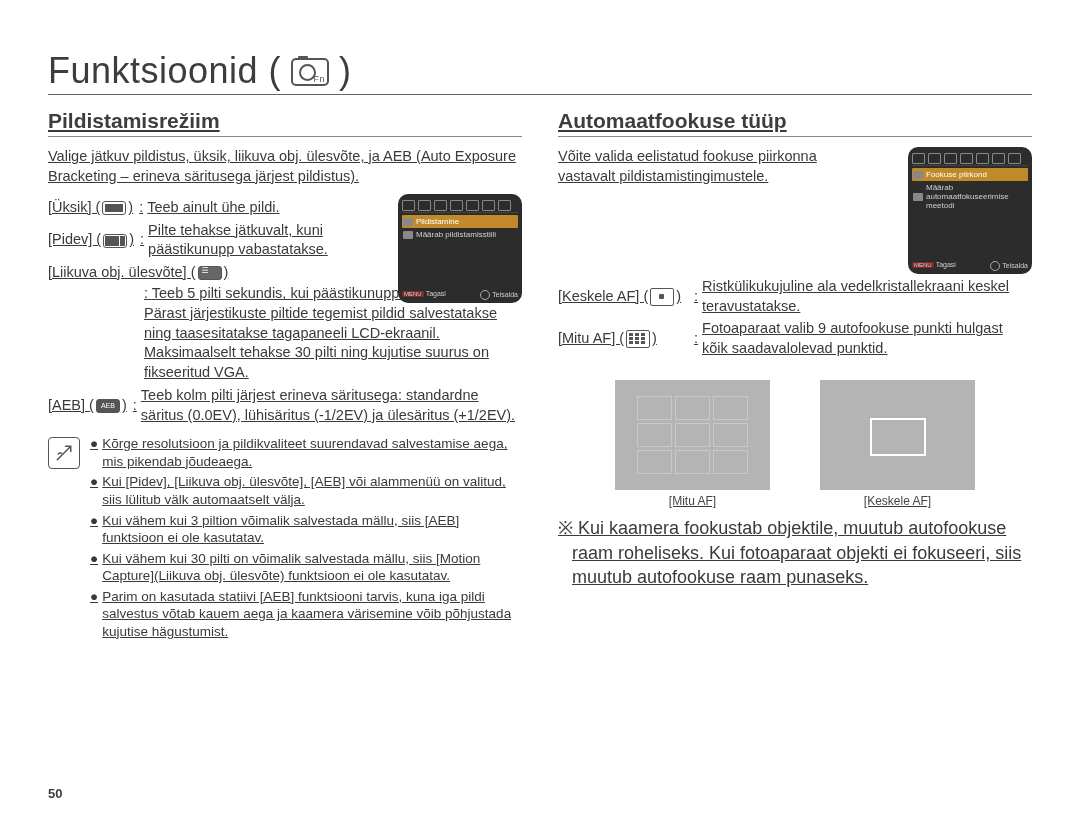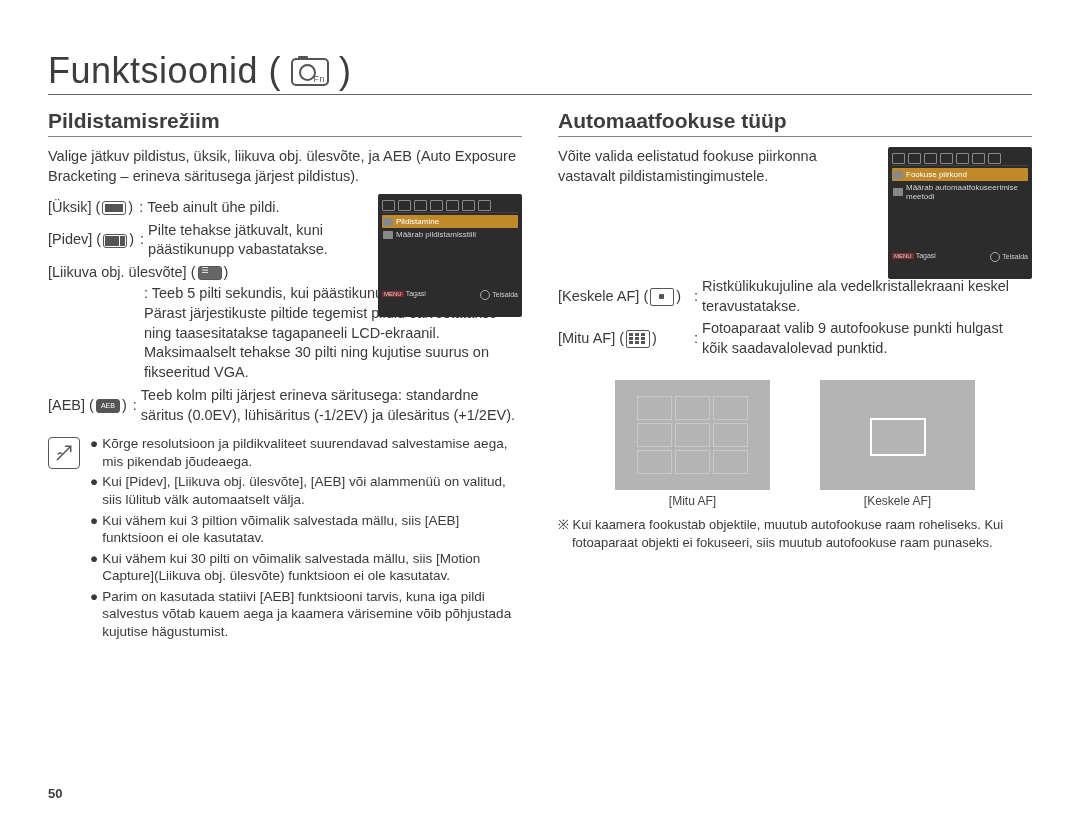--- a/index.html
+++ b/index.html
@@ -29,20 +29,21 @@
     border-top: 1.5px solid #666;
     margin: 2px 0 14px 0;
   }
   .cols {
     display: flex;
     gap: 36px;
   }
   .col {
     flex: 1 1 0;
     min-width: 0;
+    text-decoration: underline;
   }
   .sub-title {
     font-size: 21px;
     color: #3d3d3d;
     margin: 0;
   }
   .sub-rule {
     border: none;
     border-top: 1px solid #888;
     margin: 3px 0 10px 0;
@@ -133,27 +134,27 @@
     content:""; position:absolute; top:-4px; left:5px; width:10px; height:4px; background:#555; border-radius:1px;
   }
   .cam-icon::after {
     content:"Fn"; position:absolute; right:2px; bottom:0; font-size:9px; color:#555;
   }
   .cam-lens {
     position:absolute; left:6px; top:4px; width:13px; height:13px; border:2px solid #555; border-radius:50%;
   }
   
   .shot {
-    width: 144px;
+    width: 124px;
     background: #2c2c2c;
-    border-radius: 2px;
+    border-radius: 10px;
     font-size: 8px;
     color: #d0d0d0;
     box-sizing: border-box;
-    padding: 4px 4px 17px 4px;
+    padding: 4px 4px 3px 4px;
   }
   .shot-top {
     height: 14px;
     display:flex; gap:3px; align-items:center;
     border-bottom:1px solid #444;
     margin-bottom:2px;
   }
   .shot-top .tic { width:11px; height:9px; border:1px solid #888; border-radius:1px; }
   .shot-row {
     display:flex; align-items:center; gap:3px; padding:2px 1px;
@@ -194,21 +195,21 @@
   .af-center-frame {
     position:absolute; left:50px; top:38px; width:52px; height:34px; border:2px solid #fff;
   }
   .af-grid {
     position:absolute; left:22px; top:16px; right:22px; bottom:16px;
     display:grid; grid-template-columns:repeat(3,1fr); grid-template-rows:repeat(3,1fr); gap:3px;
   }
   .af-grid div { border:1.5px solid #c9c9c9; }
   .af-cap { font-size:12px; color:#444; margin-top:4px;}
   .foot-note {
-    font-size:13px; line-height:1.35; 
+    font-size:18px; line-height:1.35; 
     text-indent:-14px; padding-left:14px;
   }
   .page-no {
     position:absolute; left:48px; bottom:14px; font-size:13px; font-weight:bold; color:#3d3d3d;
   }
   .right-block { position:relative; }
   .right-block .shot { position:absolute; right:0; top:0; }
   .right-intro { width: 300px; }
 </style>
 </head>

